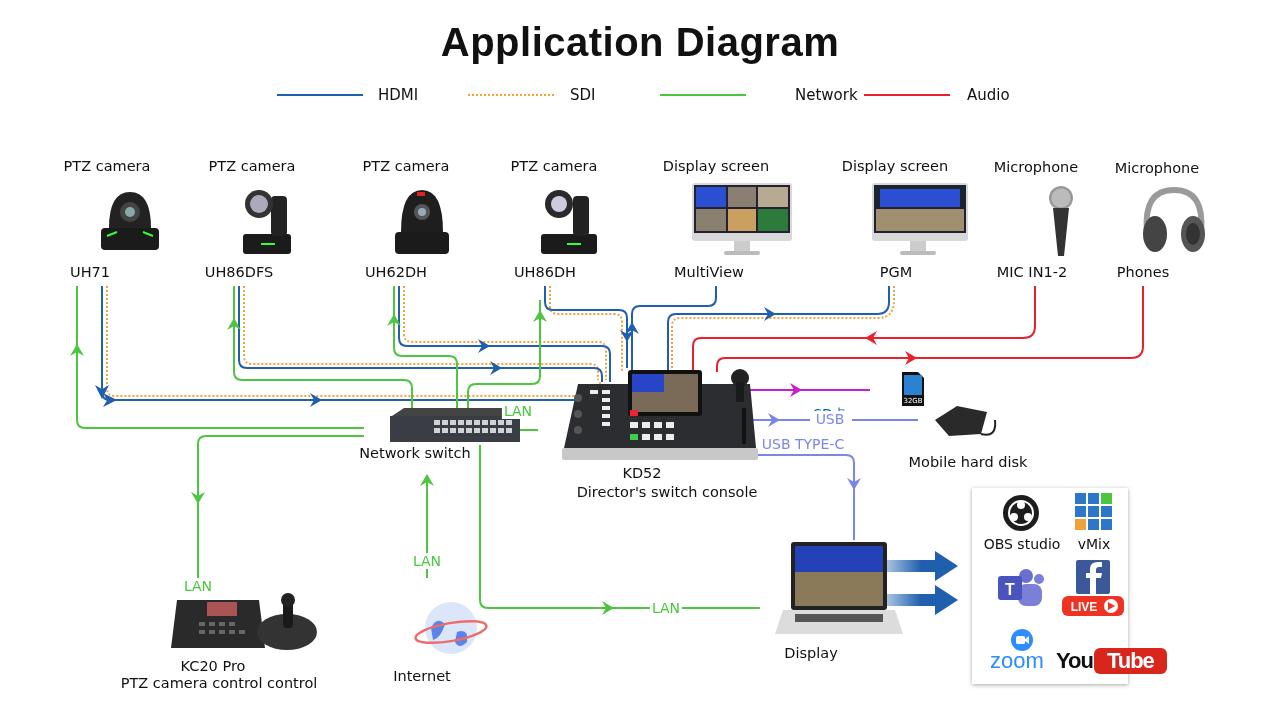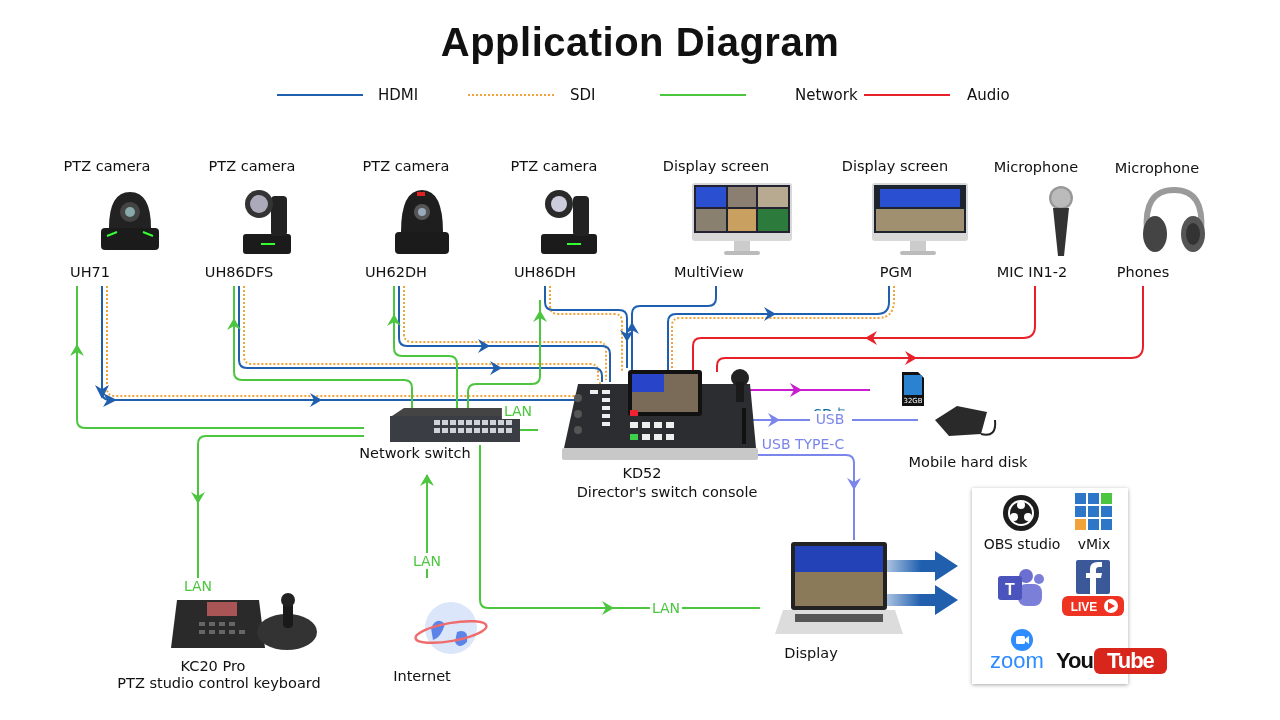--- a/index.html
+++ b/index.html
@@ -331,21 +331,21 @@
         <rect x="60" y="30" width="6" height="4"></rect>
         <rect x="30" y="38" width="6" height="4"></rect>
         <rect x="40" y="38" width="6" height="4"></rect>
         <rect x="50" y="38" width="6" height="4"></rect>
         <rect x="60" y="38" width="6" height="4"></rect>
         <rect x="70" y="38" width="6" height="4"></rect>
       </g>
     </svg>
 </div>
 <div class="model" style="left:213px;top:658px;">KC20 Pro</div>
-<div class="model" style="left:219px;top:675px;">PTZ studio control keyboard</div>
+<div class="model" style="left:219px;top:675px;">PTZ camera control control</div>
 
 <div class="dev" style="left:386px;top:598px;width:80px;height:60px;">
   <svg width="80" height="60">
       <circle cx="40" cy="30" r="26" fill="#dbe6fb"></circle>
       <path d="M20 30 Q26 18 34 26 Q30 40 22 42 z" fill="#5b83e8"></path>
       <path d="M46 34 Q58 30 56 44 Q48 52 44 44 z" fill="#5b83e8"></path>
       <ellipse cx="40" cy="34" rx="36" ry="9" fill="none" stroke="#ef6c6c" stroke-width="2.5" transform="rotate(-10 40 34)"></ellipse>
     </svg>
 </div>
 <div class="model" style="left:422px;top:668px;">Internet</div>

